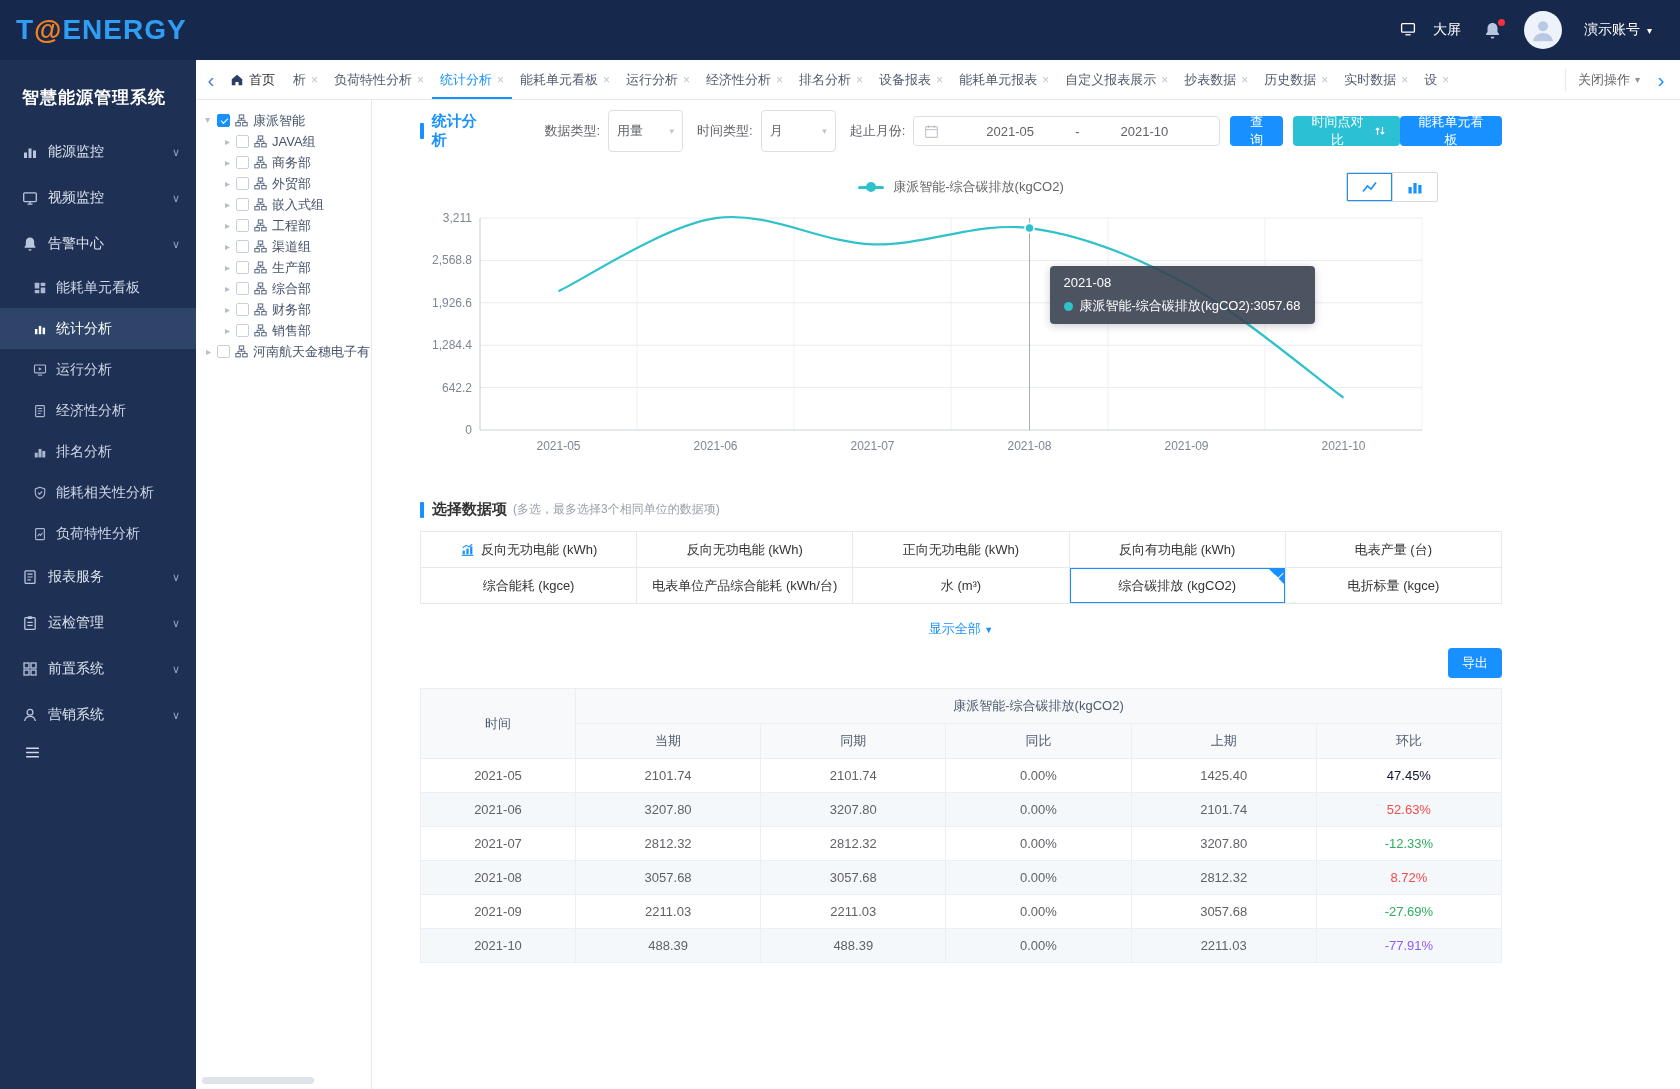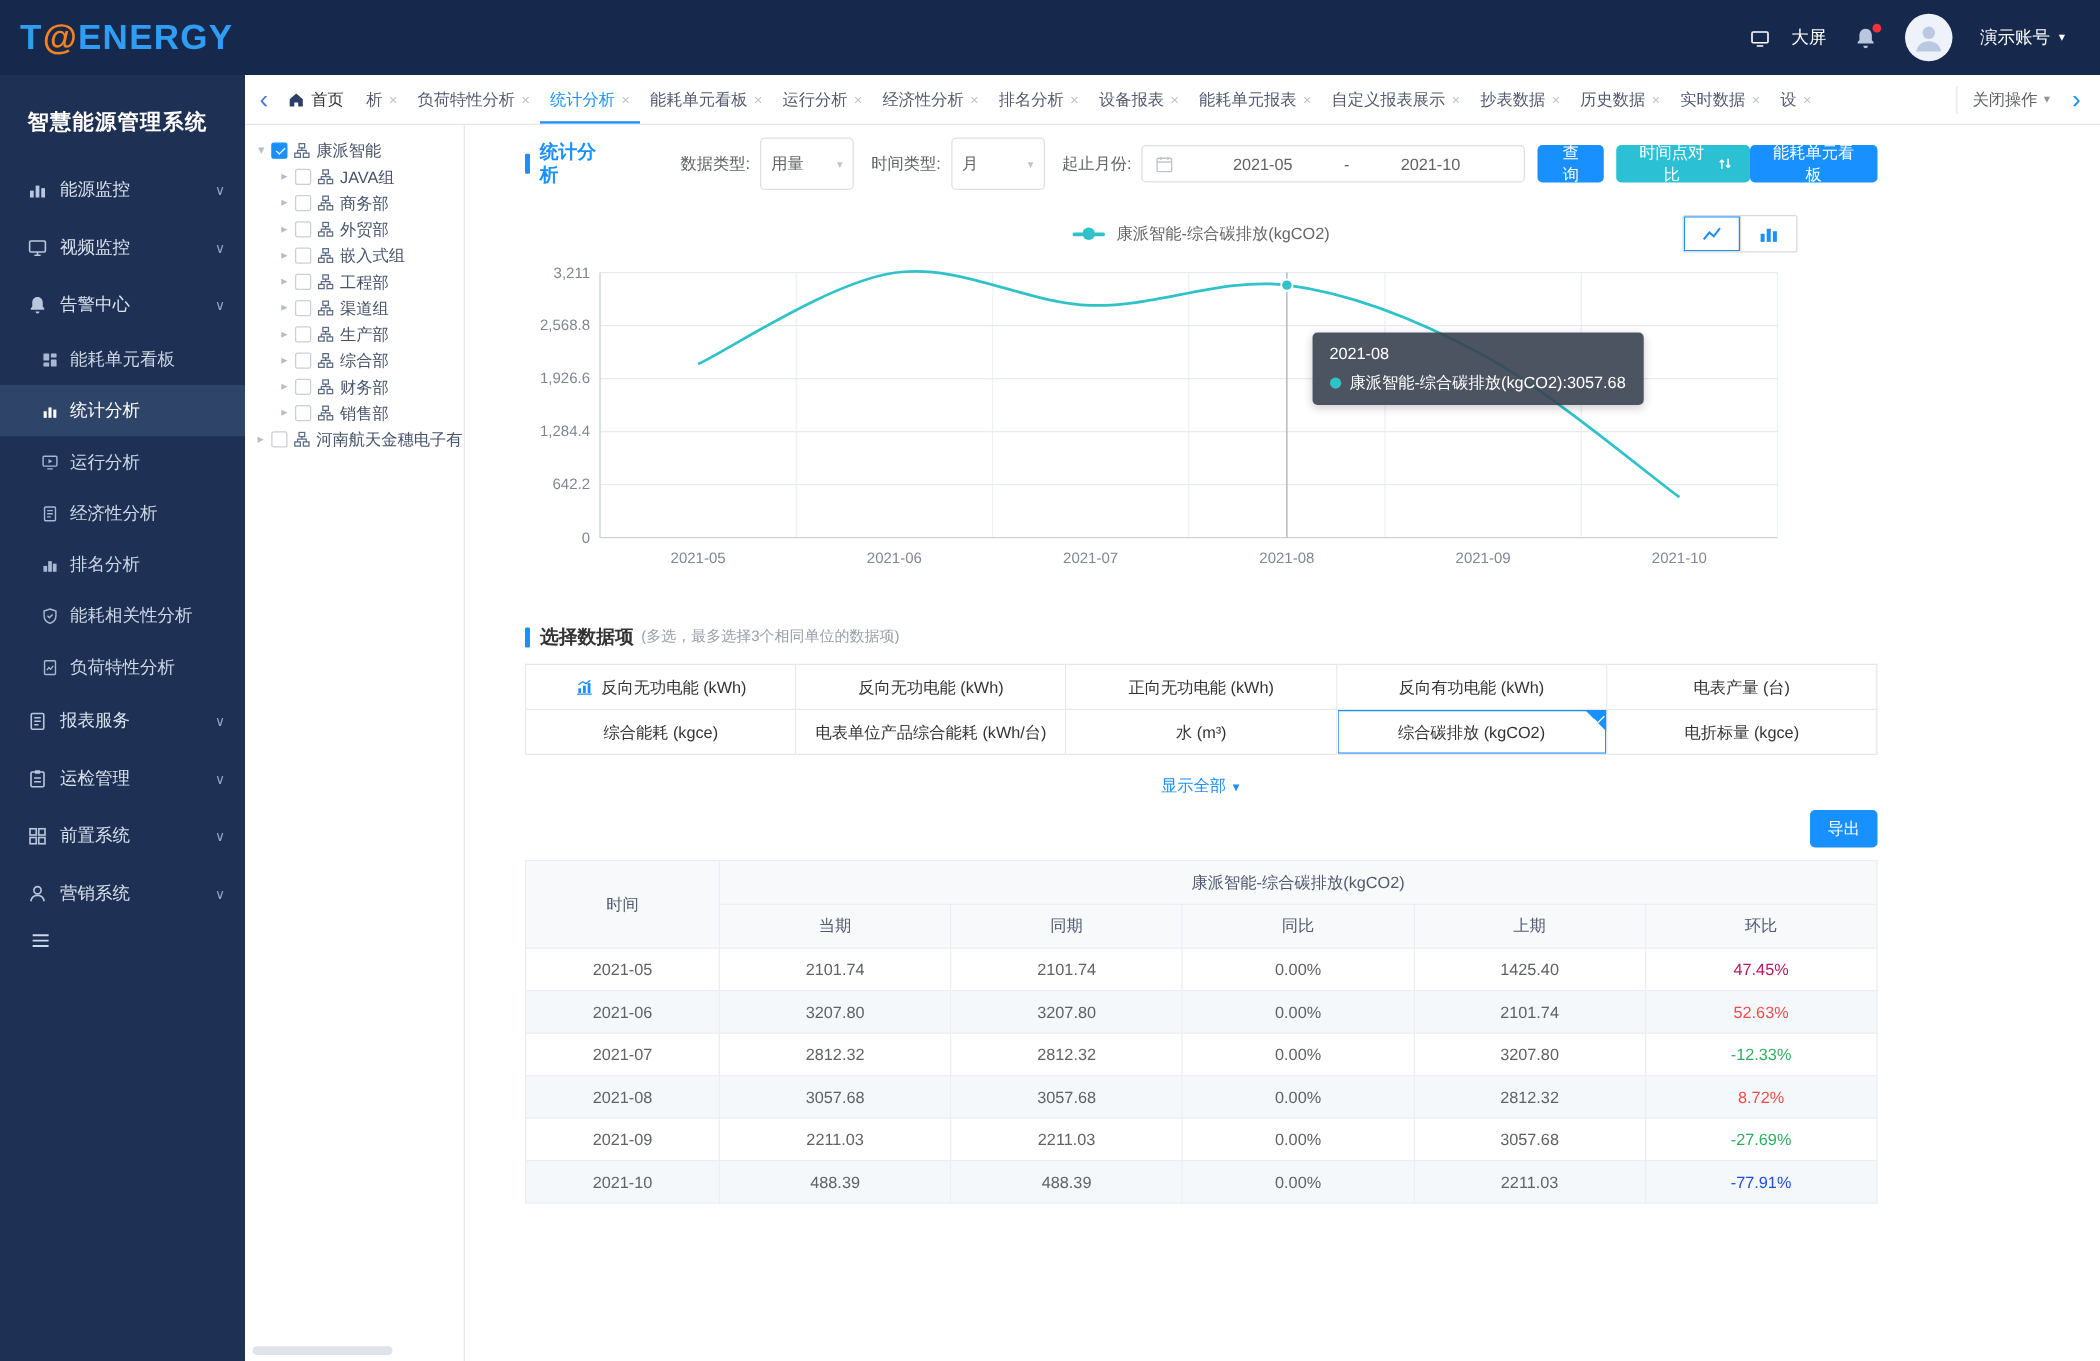--- a/index.html
+++ b/index.html
@@ -3,21 +3,21 @@
 <meta charset="utf-8">
 <style>
   *{margin:0;padding:0;box-sizing:border-box;}
   html,body{width:1680px;height:1089px;overflow:hidden;background:#fff;
     font-family:"Liberation Sans","DejaVu Sans",sans-serif;}
   
   .top-header{height:60px;background:#16294c;display:flex;align-items:center;justify-content:space-between;padding:0 28px 0 16px;}
   .logo{font-size:28px;font-weight:bold;letter-spacing:1px;line-height:60px;white-space:nowrap;}
   .logo .lt{color:#2f9df4}.logo .lat{color:#f5821f}
   .header-right{display:flex;align-items:center;gap:22px;}
-  .hr-item{display:flex;align-items:flex-end;gap:17px;color:#fff;font-size:14px;cursor:pointer;}
+  .hr-item{display:flex;align-items:flex-start;gap:17px;color:#fff;font-size:14px;cursor:pointer;}
   .hr-item .icon{color:#fff}
   .bell-wrap{position:relative;cursor:pointer;color:#fff;display:flex;}
   .red-dot{position:absolute;top:-2px;right:-3px;width:7px;height:7px;border-radius:50%;background:#f5313d;}
   .avatar{width:38px;height:38px;border-radius:50%;background:#eef3fb;display:flex;align-items:center;justify-content:center;cursor:pointer;overflow:hidden;}
   .account{display:flex;align-items:center;gap:7px;color:#fff;font-size:14px;cursor:pointer;}
   .caret{font-size:10px;color:#fff;}
   
   .app-body{display:flex;height:1029px;}
   .sidebar{width:196px;background:#1e3054;flex-shrink:0;position:relative;}
   .sys-title{color:#fff;font-size:17px;font-weight:bold;letter-spacing:1px;padding:26px 0 20px 22px;white-space:nowrap;}
@@ -771,21 +771,21 @@
                   <th>环比</th>
                 </tr>
             </thead>
             <tbody id="table-rows">
                 <tr>
                   <td>2021-05</td>
                   <td>2101.74</td>
                   <td>2101.74</td>
                   <td>0.00%</td>
                   <td>1425.40</td>
-                  <td style="color: #be185d;">47.45%</td>
+                  <td style="color: #0f172a;">47.45%</td>
                 </tr>
                 <tr class="alt">
                   <td>2021-06</td>
                   <td>3207.80</td>
                   <td>3207.80</td>
                   <td>0.00%</td>
                   <td>2101.74</td>
                   <td style="color: rgb(240, 75, 75);">52.63%</td>
                 </tr>
                 <tr>
@@ -811,21 +811,21 @@
                   <td>0.00%</td>
                   <td>3057.68</td>
                   <td style="color: rgb(47, 174, 95);">-27.69%</td>
                 </tr>
                 <tr class="alt">
                   <td>2021-10</td>
                   <td>488.39</td>
                   <td>488.39</td>
                   <td>0.00%</td>
                   <td>2211.03</td>
-                  <td style="color: #1d4ed8;">-77.91%</td>
+                  <td style="color: #8b5cf6;">-77.91%</td>
                 </tr>
               </tbody>
           </table>
 
         </div>
       </div>
     </div>
   </div>
 </div>
 

